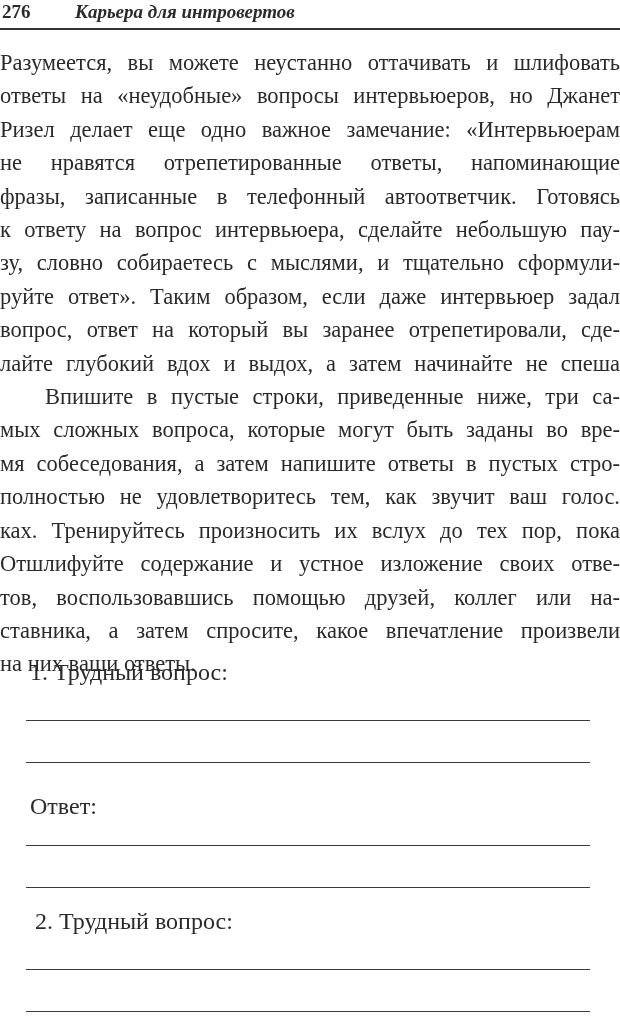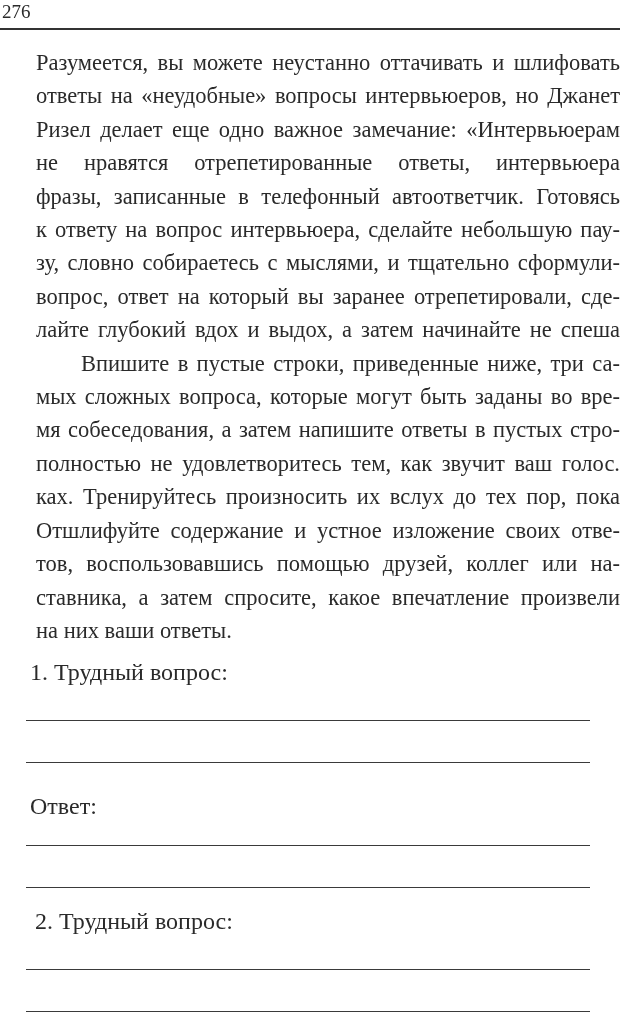--- a/index.html
+++ b/index.html
@@ -4,62 +4,65 @@
 <style>
   html, body { margin: 0; padding: 0; background: #ffffff; }
   body {
     width: 620px; height: 1016px; overflow: hidden; position: relative;
     font-family: "DejaVu Serif", "Liberation Serif", serif;
     color: #2a2a2a;
   }
   .header {
     position: absolute; left: 0; top: 0; width: 620px; height: 28px;
     border-bottom: 2px solid #333;
+    font-weight: bold;
   }
   .page-num {
     position: absolute; left: 2px; top: 0px; font-size: 19px; line-height: 24px;
     font-family: "Liberation Serif", serif;
   }
   .running-title {
     position: absolute; left: 75px; top: 0px; font-size: 19px; line-height: 24px;
     font-style: italic; font-family: "Liberation Serif", serif;
   }
   .body-text {
     position: absolute; left: 0; top: 46px; width: 620px;
     font-family: "Liberation Serif", serif;
     font-size: 22.5px; line-height: 33.4px;
     text-align: justify; hyphens: manual;
   }
   .para { margin: 0; }
-  .line { display: block; text-align: justify; text-align-last: justify; white-space: nowrap; margin-left: 36px; }
+  .line { display: block; text-align: justify; text-align-last: justify; white-space: nowrap; }
   .line.last { text-align-last: left; }
   .label {
     position: absolute; font-family: Liberation Serif, serif; font-size: 24px; line-height: 30px;
   }
   .blank {
     position: absolute; left: 26px; width: 564px; height: 0;
     border-top: 1.6px solid #3a3a3a;
   }
 </style>
 </head>
 <body>
 
 <div class="header">
   <span class="page-num">276</span>
+  <span class="running-title">Карьера для интровертов</span>
 </div>
 
 <div class="body-text">
   <p class="para">
     <span class="line">Разумеется, вы можете неустанно оттачивать и шлифовать</span>
     <span class="line">ответы на «неудобные» вопросы интервьюеров, но Джанет</span>
     <span class="line">Ризел делает еще одно важное замечание: «Интервьюерам</span>
-    <span class="line">не нравятся отрепетированные ответы, интервьюера</span>
+    <span class="line">не нравятся отрепетированные ответы, напоминающие</span>
     <span class="line">фразы, записанные в телефонный автоответчик. Готовясь</span>
     <span class="line">к ответу на вопрос интервьюера, сделайте небольшую пау-</span>
     <span class="line">зу, словно собираетесь с мыслями, и тщательно сформули-</span>
+    <span class="line">руйте ответ». Таким образом, если даже интервьюер задал</span>
     <span class="line">вопрос, ответ на который вы заранее отрепетировали, сде-</span>
     <span class="line">лайте глубокий вдох и выдох, а затем начинайте не спеша</span>
   </p>
   <p class="para">
     <span class="line" style="padding-left:45px">Впишите в пустые строки, приведенные ниже, три са-</span>
     <span class="line">мых сложных вопроса, которые могут быть заданы во вре-</span>
     <span class="line">мя собеседования, а затем напишите ответы в пустых стро-</span>
     <span class="line">полностью не удовлетворитесь тем, как звучит ваш голос.</span>
     <span class="line">ках. Тренируйтесь произносить их вслух до тех пор, пока</span>
     <span class="line">Отшлифуйте содержание и устное изложение своих отве-</span>

